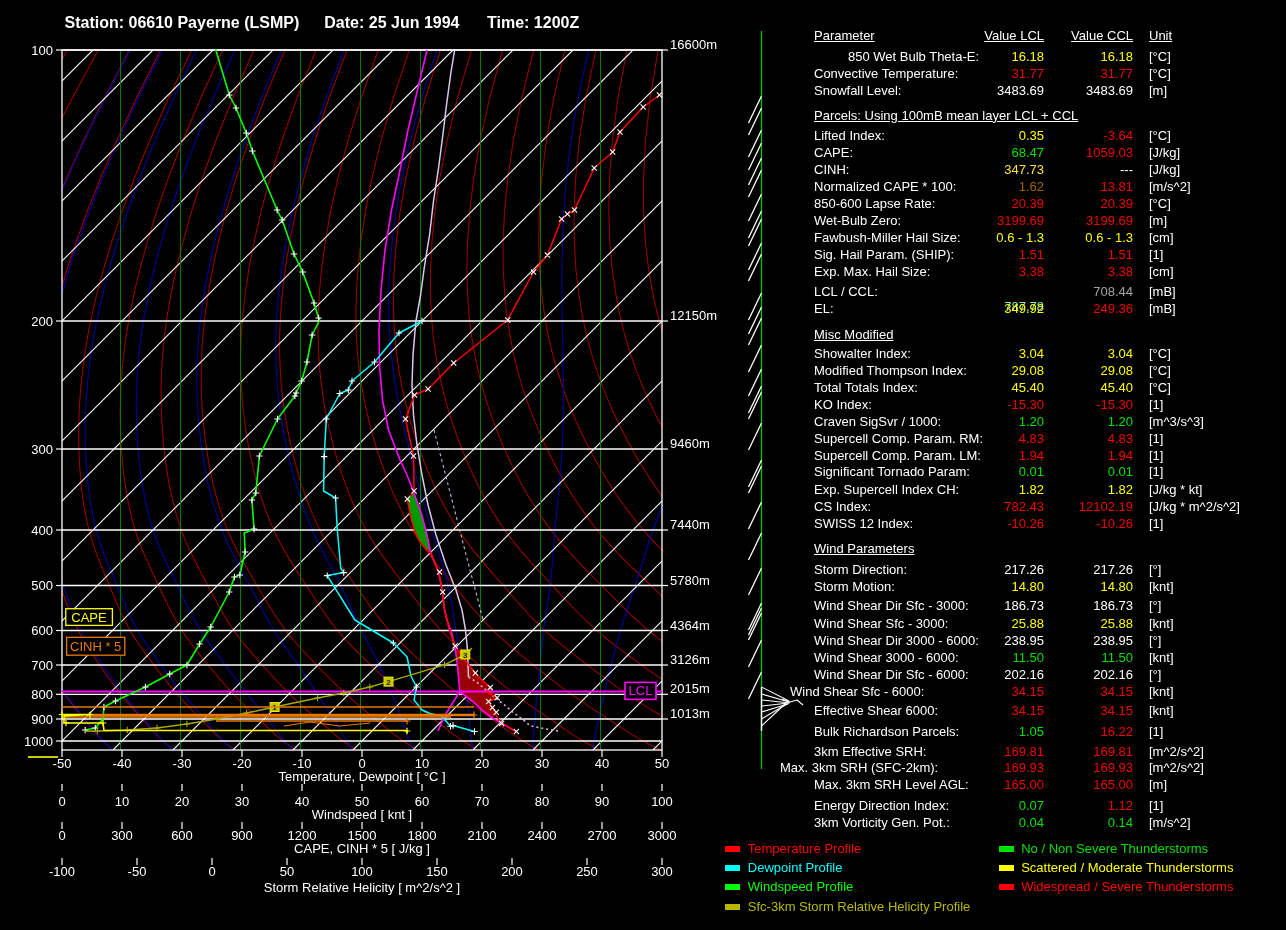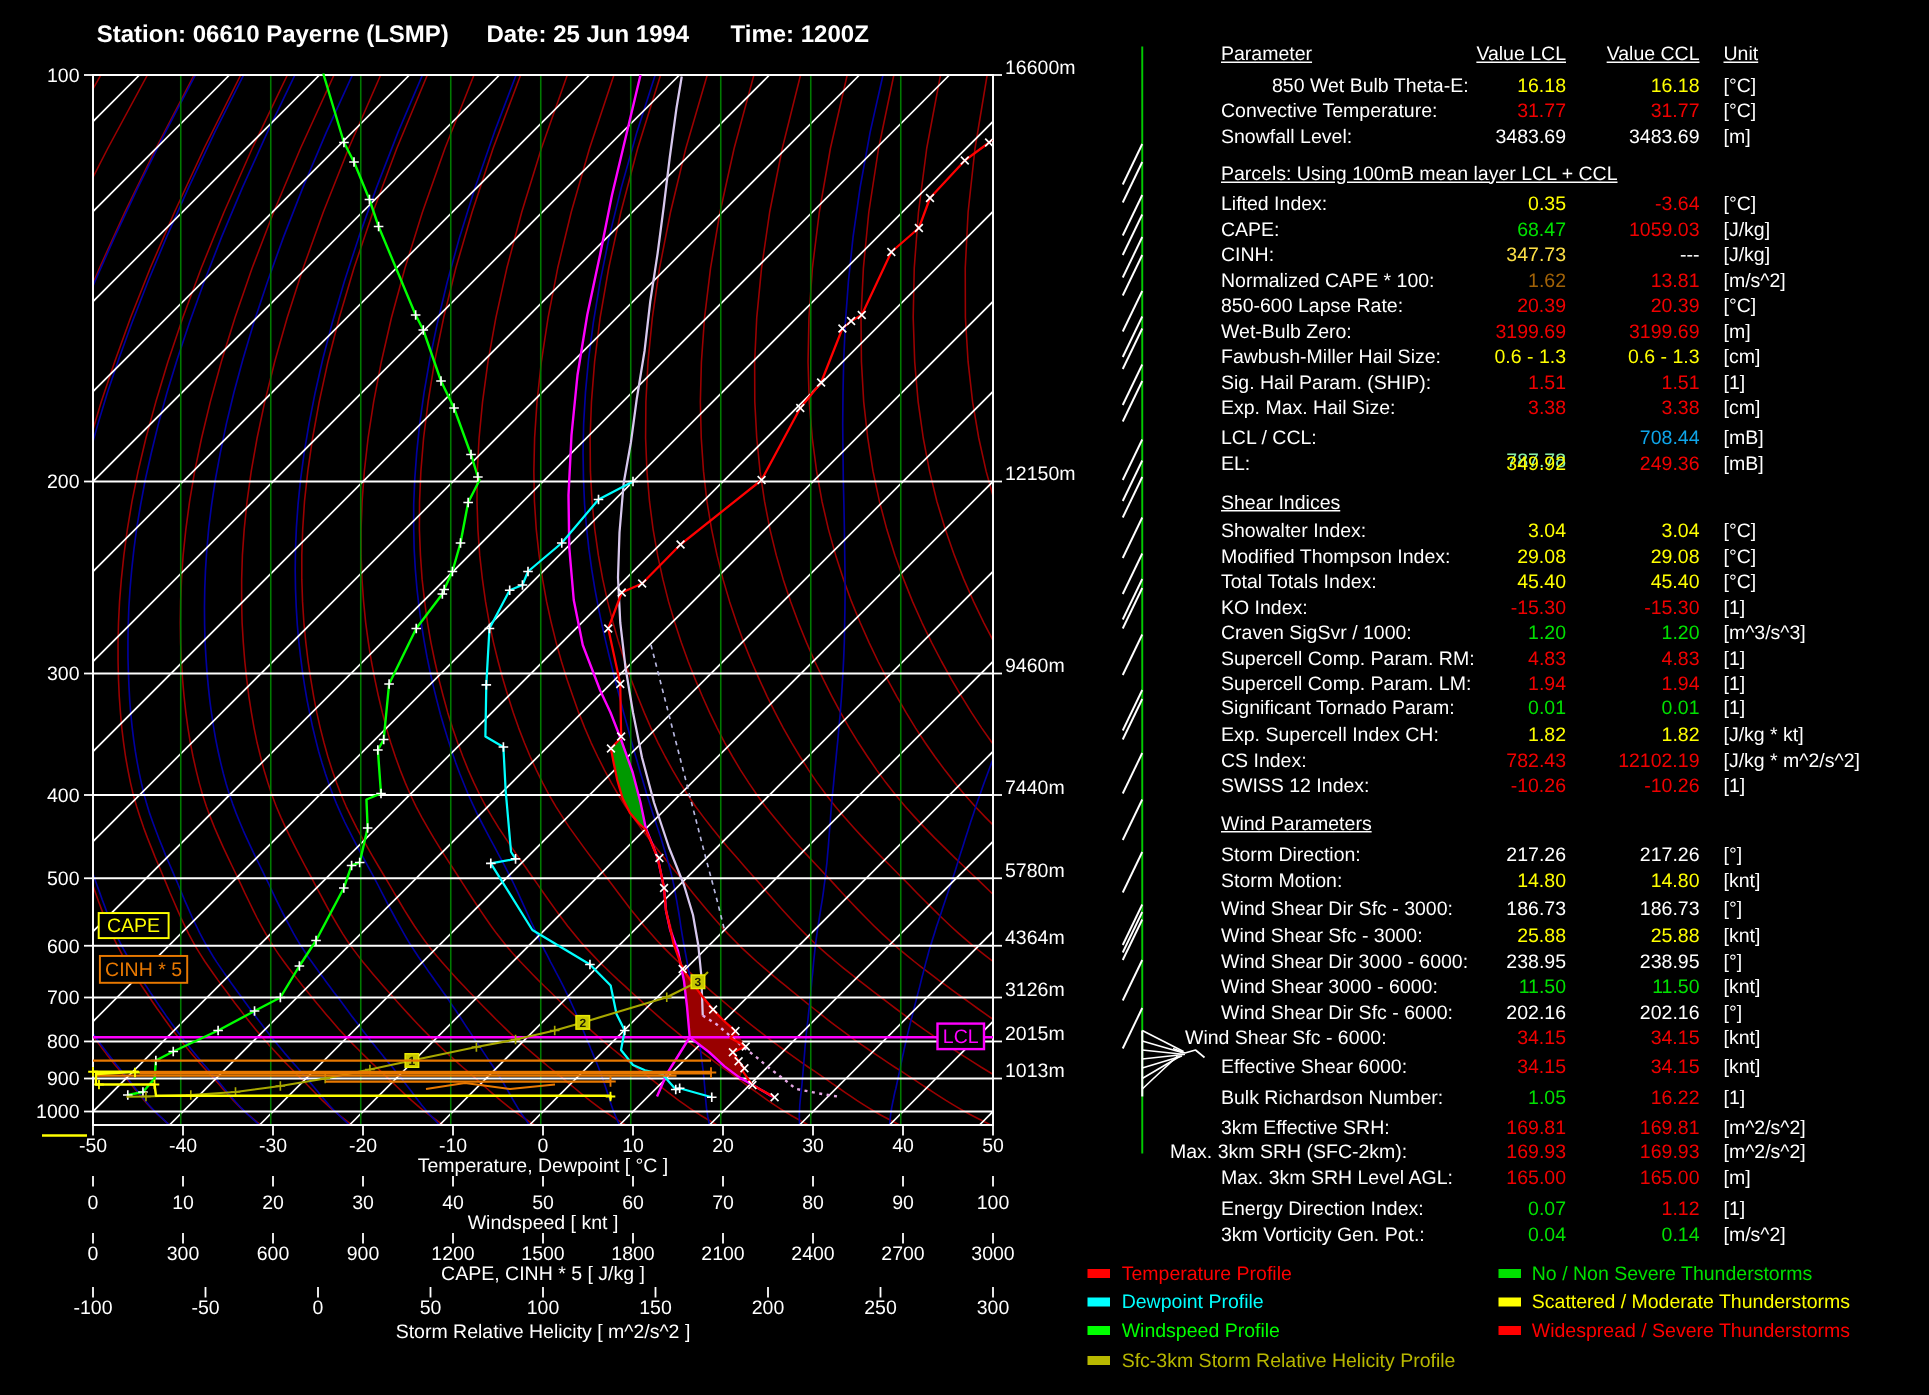--- a/index.html
+++ b/index.html
@@ -384,21 +384,21 @@
 <line x1="761.5" y1="712.0" x2="788.0" y2="704.0" stroke="#ffffff" stroke-width="1.1"></line>
 <line x1="761.5" y1="719.0" x2="787.0" y2="704.0" stroke="#ffffff" stroke-width="1.1"></line>
 <line x1="761.5" y1="726.0" x2="785.0" y2="704.0" stroke="#ffffff" stroke-width="1.1"></line>
 <polyline points="782.0,699.0 790.0,702.0 797.0,700.0 803.0,705.0" fill="none" stroke="#ffffff" stroke-width="1.1" stroke-linejoin="round"></polyline>
   </svg>
 <div class="u" style="left:814px;top:27.7px">Parameter</div>
 <div class="u ar" style="left:914px;width:130px;top:27.7px">Value LCL</div>
 <div class="u ar" style="left:1003px;width:130px;top:27.7px">Value CCL</div>
 <div class="u" style="left:1149px;top:27.7px">Unit</div>
 <div class="u" style="left:814px;top:107.5px">Parcels: Using 100mB mean layer LCL + CCL</div>
-<div class="u" style="left:814px;top:327px">Shear Indices</div>
+<div class="u" style="left:814px;top:327px">Misc Modified</div>
 <div class="u" style="left:814px;top:541.4px">Wind Parameters</div>
 <div class="c" style="left:848px;top:48.5px">850 Wet Bulb Theta-E:</div>
 <div class="c ar" style="left:914px;width:130px;top:48.5px;color:#ffff00">16.18</div>
 <div class="c ar" style="left:1003px;width:130px;top:48.5px;color:#ffff00">16.18</div>
 <div class="c" style="left:1149px;top:48.5px">[°C]</div>
 <div class="c" style="left:814px;top:65.9px">Convective Temperature:</div>
 <div class="c ar" style="left:914px;width:130px;top:65.9px;color:#f00000">31.77</div>
 <div class="c ar" style="left:1003px;width:130px;top:65.9px;color:#f00000">31.77</div>
 <div class="c" style="left:1149px;top:65.9px">[°C]</div>
 <div class="c" style="left:814px;top:83.3px">Snowfall Level:</div>
@@ -436,21 +436,21 @@
 <div class="c" style="left:814px;top:247.2px">Sig. Hail Param. (SHIP):</div>
 <div class="c ar" style="left:914px;width:130px;top:247.2px;color:#f00000">1.51</div>
 <div class="c ar" style="left:1003px;width:130px;top:247.2px;color:#f00000">1.51</div>
 <div class="c" style="left:1149px;top:247.2px">[1]</div>
 <div class="c" style="left:814px;top:264.2px">Exp. Max. Hail Size:</div>
 <div class="c ar" style="left:914px;width:130px;top:264.2px;color:#f00000">3.38</div>
 <div class="c ar" style="left:1003px;width:130px;top:264.2px;color:#f00000">3.38</div>
 <div class="c" style="left:1149px;top:264.2px">[cm]</div>
 <div class="c" style="left:814px;top:284.1px">LCL / CCL:</div>
 <div class="c ar" style="left:914px;width:130px;top:299px;color:#86efac">787.78</div>
-<div class="c ar" style="left:1003px;width:130px;top:284.1px;color:#0ea5e9">708.44</div>
+<div class="c ar" style="left:1003px;width:130px;top:284.1px;color:#a3a3a3">708.44</div>
 <div class="c" style="left:1149px;top:284.1px">[mB]</div>
 <div class="c" style="left:814px;top:301.1px">EL:</div>
 <div class="c ar" style="left:914px;width:130px;top:301.1px;color:#ffff00">349.92</div>
 <div class="c ar" style="left:1003px;width:130px;top:301.1px;color:#f00000">249.36</div>
 <div class="c" style="left:1149px;top:301.1px">[mB]</div>
 <div class="c" style="left:814px;top:345.6px">Showalter Index:</div>
 <div class="c ar" style="left:914px;width:130px;top:345.6px;color:#ffff00">3.04</div>
 <div class="c ar" style="left:1003px;width:130px;top:345.6px;color:#ffff00">3.04</div>
 <div class="c" style="left:1149px;top:345.6px">[°C]</div>
 <div class="c" style="left:814px;top:362.8px">Modified Thompson Index:</div>
@@ -522,21 +522,21 @@
 <div class="c ar" style="left:1003px;width:130px;top:666.6px;color:#ffffff">202.16</div>
 <div class="c" style="left:1149px;top:666.6px">[°]</div>
 <div class="c" style="left:790px;top:683.6px">Wind Shear Sfc - 6000:</div>
 <div class="c ar" style="left:914px;width:130px;top:683.6px;color:#f00000">34.15</div>
 <div class="c ar" style="left:1003px;width:130px;top:683.6px;color:#f00000">34.15</div>
 <div class="c" style="left:1149px;top:683.6px">[knt]</div>
 <div class="c" style="left:814px;top:703.2px">Effective Shear 6000:</div>
 <div class="c ar" style="left:914px;width:130px;top:703.2px;color:#f00000">34.15</div>
 <div class="c ar" style="left:1003px;width:130px;top:703.2px;color:#f00000">34.15</div>
 <div class="c" style="left:1149px;top:703.2px">[knt]</div>
-<div class="c" style="left:814px;top:723.6px">Bulk Richardson Number:</div>
+<div class="c" style="left:814px;top:723.6px">Bulk Richardson Parcels:</div>
 <div class="c ar" style="left:914px;width:130px;top:723.6px;color:#00e000">1.05</div>
 <div class="c ar" style="left:1003px;width:130px;top:723.6px;color:#f00000">16.22</div>
 <div class="c" style="left:1149px;top:723.6px">[1]</div>
 <div class="c" style="left:814px;top:743.7px">3km Effective SRH:</div>
 <div class="c ar" style="left:914px;width:130px;top:743.7px;color:#f00000">169.81</div>
 <div class="c ar" style="left:1003px;width:130px;top:743.7px;color:#f00000">169.81</div>
 <div class="c" style="left:1149px;top:743.7px">[m^2/s^2]</div>
 <div class="c" style="left:780px;top:760.3px">Max. 3km SRH (SFC-2km):</div>
 <div class="c ar" style="left:914px;width:130px;top:760.3px;color:#f00000">169.93</div>
 <div class="c ar" style="left:1003px;width:130px;top:760.3px;color:#f00000">169.93</div>

